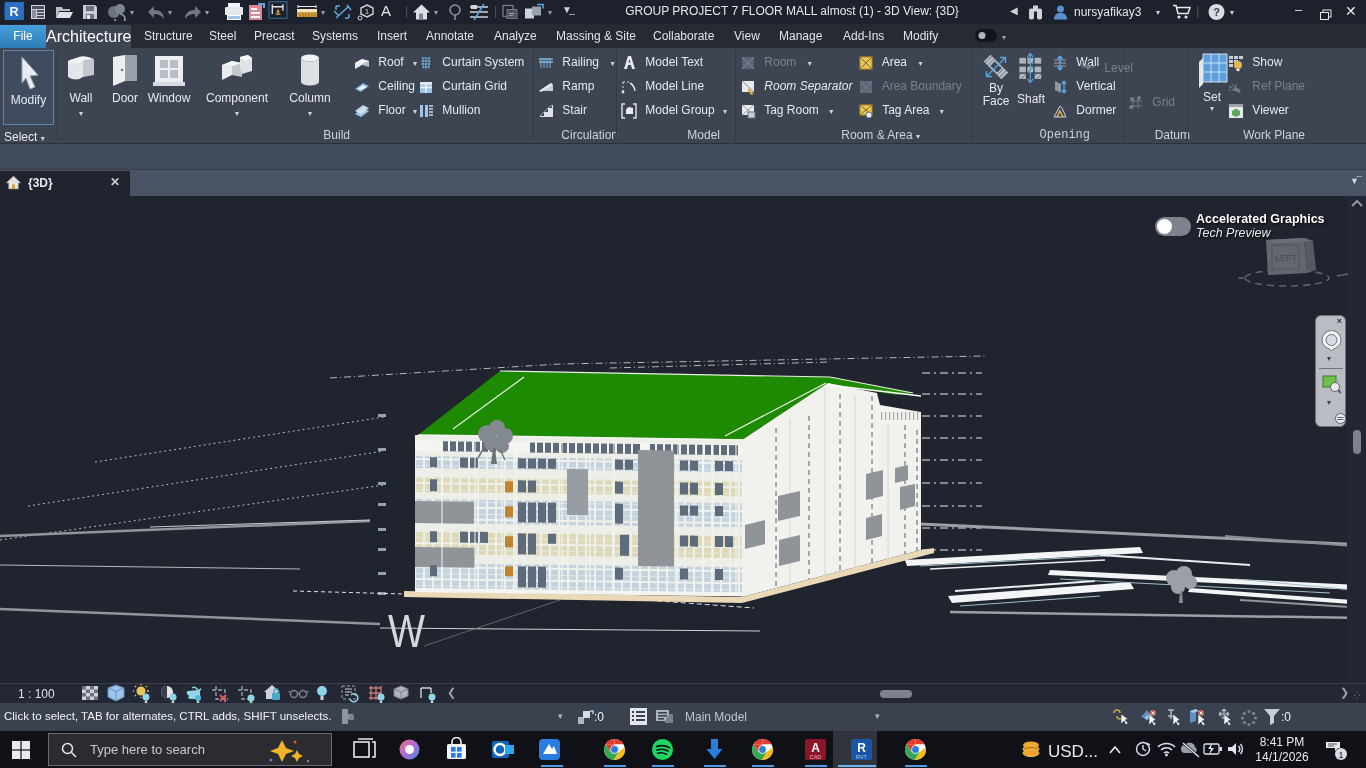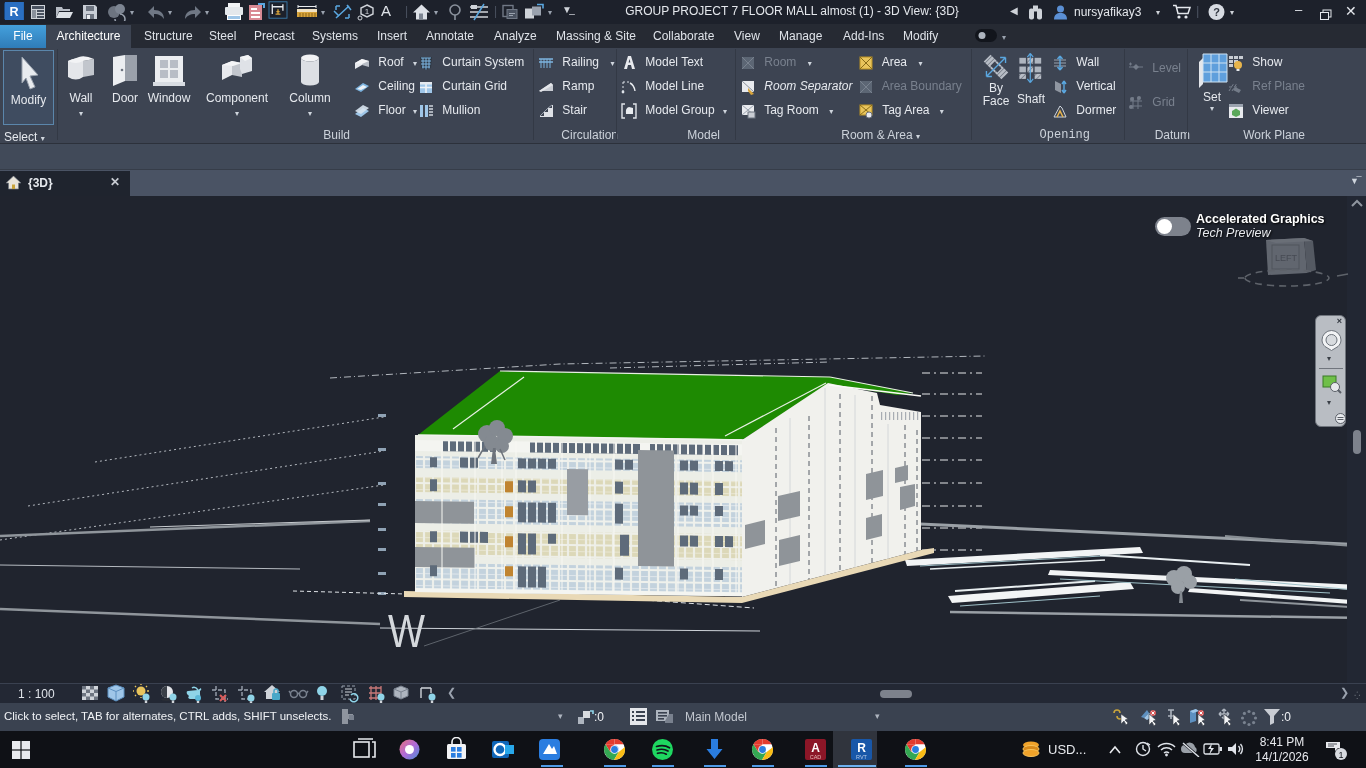--- a/index.html
+++ b/index.html
@@ -12,21 +12,21 @@
   .qat-ic { position:absolute; top:3px; height:18px; }
   #title-text { position:absolute; top:4px; left:0; width:1584px; text-align:center;
     color:#e4e7ec; font-size:12px; }
   
   #ribtabs { left:0; top:24px; width:1366px; height:24px; background:#262a33; }
   .rtab { position:absolute; top:0; height:24px; line-height:24px; color:#dfe3e9; font-size:12px; }
   #filetab { position:absolute; left:0; top:1px; width:46px; height:23px;
     background:linear-gradient(#44a0dc,#2f7cb8); color:#fff; text-align:center;
     line-height:23px; font-size:12px; }
   #archtab { position:absolute; left:46px; top:1px; width:85px; height:23px;
-    background:#3d4452; color:#fff; text-align:center; line-height:23px; font-size:12px; }
+    background:#3d4452; color:#fff; text-align:center; line-height:23px; font-size:16px; }
   
   #ribbon { left:0; top:48px; width:1366px; height:95px; background:#3d4452; color:#e6e9ee; }
   .psep { position:absolute; top:1px; width:1px; height:91px; background:#333945; }
   .plabel { position:absolute; top:80px; height:14px; font-size:12px; color:#ccd2da; text-align:right; }
   .bigbtn { position:absolute; top:2px; width:44px; height:76px; text-align:center; font-size:12px; }
   .bigbtn .bic { display:block; margin:3px auto 2px auto; }
   .smallrow { position:absolute; height:24px; font-size:12px; line-height:24px; white-space:nowrap; }
   .smallrow .sic { display:inline-block; vertical-align:middle; width:16px; height:16px; margin-right:5px; }
   .dim { color:#79818e; }
   .dd { font-size:8px; color:#cfd5dd; }
@@ -462,21 +462,21 @@
   <div class="smallrow" style="left:1052px; top:50px;">
     <svg class="sic" viewBox="0 0 16 16">
           <path d="M2 14 L8 3 L10 5 L14 14 Z" fill="none" stroke="#cfd5dd"></path>
           <path d="M5 14 L8 8 L11 14" stroke="#e8b54c" fill="none" stroke-width="1.5"></path>
         </svg>
     <span>Dormer</span>
   </div>
   <div class="plabel" style="left:1000px; width:90px;font-family:Liberation Mono, monospace;">Opening</div>
   <div class="psep" style="left:1124px"></div>
 
-  <div class="smallrow" style="left:1128px; top:8px;">
+  <div class="smallrow" style="left:1080px; top:8px;">
     <svg class="sic" viewBox="0 0 16 16">
           <path d="M1 6 L6 6 M10 6 L15 6" stroke="#737b88"></path>
           <path d="M8 3 L11 6 L8 9 L5 6 Z" fill="#737b88"></path>
           <path d="M1 3 L4 3 M2.5 1.5 L2.5 4.5" stroke="#737b88"></path>
         </svg>
     <span class="dim">Level</span>
   </div>
   <div class="smallrow" style="left:1128px; top:42px;">
     <svg class="sic" viewBox="0 0 16 16">
           <path d="M5 2 L5 14 M10 2 L10 14 M2 6 L14 6 M2 11 L14 11" stroke="#737b88"></path>
@@ -1004,20 +1004,34 @@
 <div id="taskbar" class="abs">
   <svg class="abs" style="left:12px; top:10px;" width="18" height="18" viewBox="0 0 18 18">
     <g fill="#e8eaee">
           <rect x="0" y="0" width="8.4" height="8.4"></rect>
           <rect x="9.6" y="0" width="8.4" height="8.4"></rect>
           <rect x="0" y="9.6" width="8.4" height="8.4"></rect>
           <rect x="9.6" y="9.6" width="8.4" height="8.4"></rect>
         </g>
   </svg>
 
+  <div class="abs" style="left:48px; top:2px; width:284px; height:33px; background:#2b2b30; border:1px solid #6a6a70;">
+    <svg style="position:absolute; left:12px; top:8px;" width="16" height="16" viewBox="0 0 16 16">
+      <circle cx="6.5" cy="6.5" r="5" fill="none" stroke="#e8eaee" stroke-width="1.5"></circle>
+      <path d="M10.5 10.5 L15 15" stroke="#e8eaee" stroke-width="1.5"></path>
+    </svg>
+    <span style="position:absolute; left:41px; top:8px; color:#c8cacd; font-size:13px;">Type here to search</span>
+    <svg style="position:absolute; left:215px; top:4px;" width="55" height="26" viewBox="0 0 55 26">
+      <path d="M18 2 L22 10 L30 13 L22 16 L18 24 L14 16 L6 13 L14 10 Z" fill="#f0b429"></path>
+      <path d="M33 12 L35 16 L39 18 L35 20 L33 24 L31 20 L27 18 L31 16 Z" fill="#f0b429"></path>
+      <circle cx="31" cy="4" r="1.5" fill="#e05c3a"></circle>
+      <circle cx="7" cy="22" r="1.5" fill="#4a90d9"></circle>
+      <circle cx="44" cy="23" r="1.2" fill="#888"></circle>
+    </svg>
+  </div>
 
   <svg class="tb-ic" style="left:352px;" viewBox="0 0 25 25">
     <rect x="2" y="5" width="15" height="15" fill="none" stroke="#e8eaee" stroke-width="1.6"></rect>
     <path d="M20 5 L23 5 L23 20 L20 20 M6 2 L21 2" stroke="#e8eaee" stroke-width="1.6" fill="none"></path>
   </svg>
   <svg class="tb-ic" style="left:397px;" viewBox="0 0 25 25">
     <defs>
           <linearGradient id="cop" x1="0" y1="0" x2="1" y2="1">
       <stop offset="0" stop-color="#e8737d"></stop>
             <stop offset="0.5" stop-color="#b06ad8"></stop>
@@ -1104,21 +1118,21 @@
   <div class="underline" style="left:752px; width:22px;"></div>
   <div class="underline" style="left:805px; width:22px;"></div>
   <div class="underline" style="left:838px; width:38px; background:#6db1f0;"></div>
   <div class="underline" style="left:905px; width:22px;"></div>
 
   <svg class="abs" style="left:1020px; top:9px;" width="22" height="20" viewBox="0 0 22 20">
     <ellipse cx="11" cy="5" rx="8" ry="3.5" fill="#f0a32a"></ellipse>
     <ellipse cx="11" cy="9" rx="8" ry="3.5" fill="#d88a1a" stroke="#f8c35a"></ellipse>
     <ellipse cx="11" cy="13" rx="8" ry="3.5" fill="#f0a32a" stroke="#f8c35a"></ellipse>
   </svg>
-  <span class="abs" style="left:1048px; top:11px; color:#e8eaee; font-size:13px;">USD...</span>
+  <span class="abs" style="left:1048px; top:11px; color:#e8eaee; font-size:17px;">USD...</span>
   <svg class="abs" style="left:1108px; top:14px;" width="14" height="10" viewBox="0 0 14 10">
     <path d="M2 8 L7 2 L12 8" stroke="#e8eaee" stroke-width="1.6" fill="none"></path>
   </svg>
   <svg class="abs" style="left:1134px; top:10px;" width="18" height="17" viewBox="0 0 18 17">
     <circle cx="9" cy="8" r="6.5" fill="none" stroke="#dfe3e9" stroke-width="1.4"></circle>
     <path d="M9 4 V8 L12 10" stroke="#dfe3e9" stroke-width="1.4" fill="none"></path>
     <path d="M13 2 L16 4" stroke="#dfe3e9" stroke-width="1.4"></path>
   </svg>
   <svg class="abs" style="left:1157px; top:11px;" width="19" height="15" viewBox="0 0 19 15">
     <path d="M1 5 a12 12 0 0 1 17 0 M4 8 a8 8 0 0 1 11 0 M7 11 a4 4 0 0 1 5 0" stroke="#dfe3e9" stroke-width="1.5" fill="none"></path>

